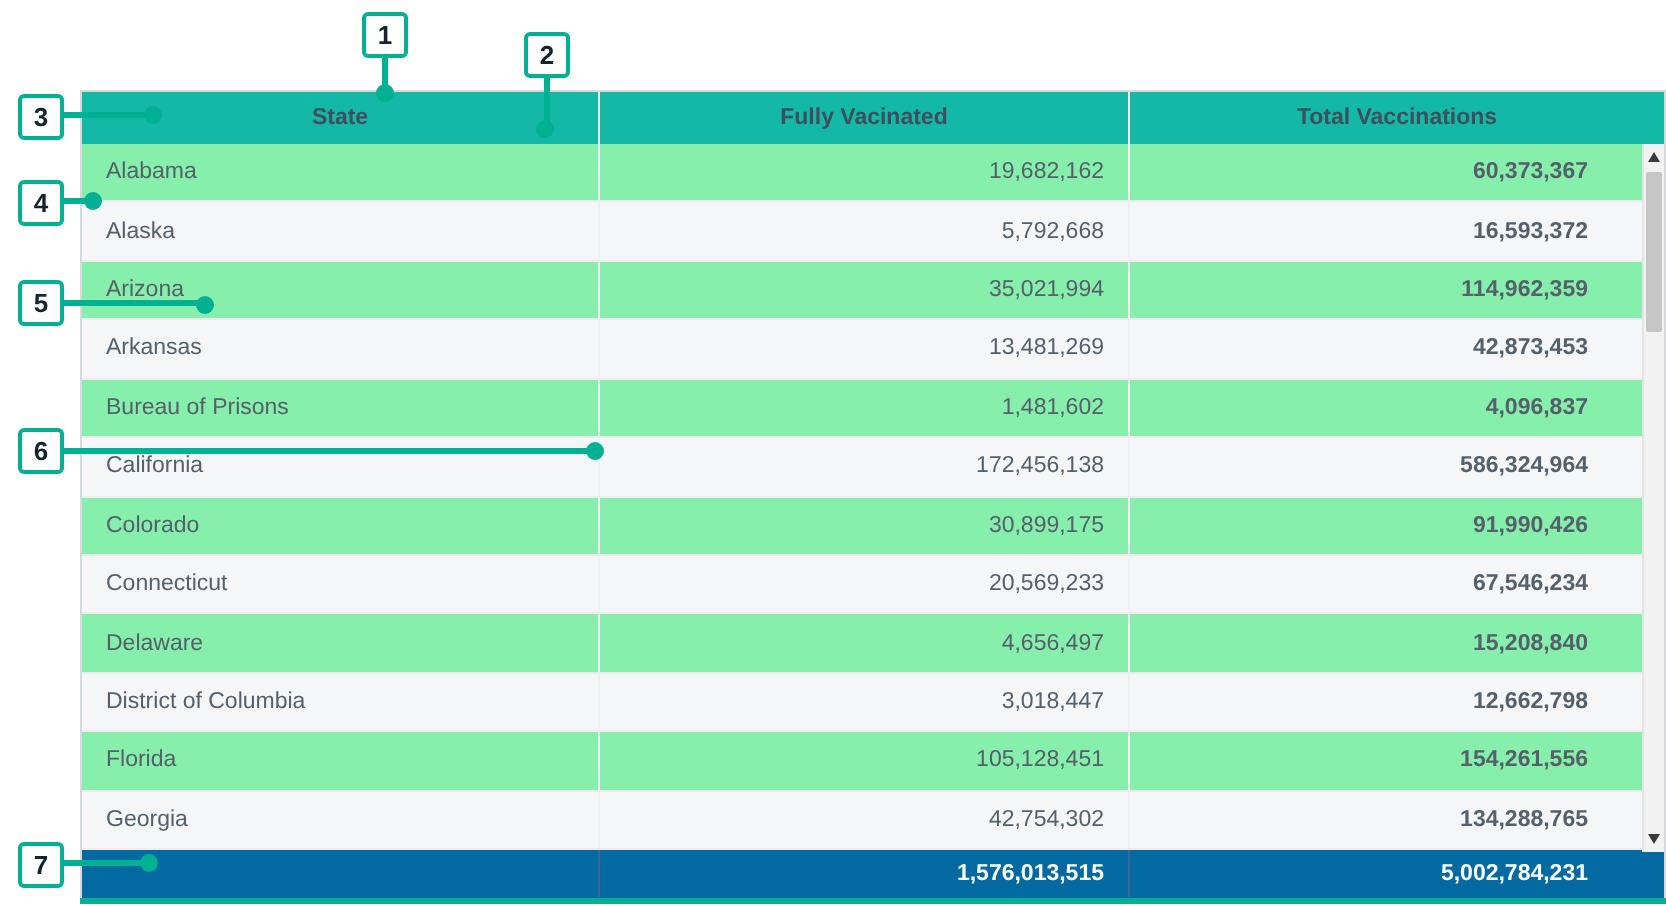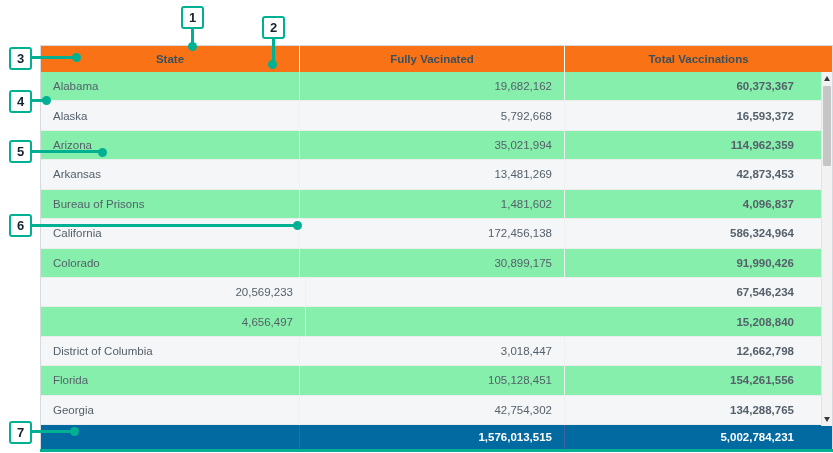--- a/index.html
+++ b/index.html
@@ -7,21 +7,21 @@
     width:833px;height:453px;position:relative;overflow:hidden;
     background:#ffffff;font-family:"Liberation Sans",sans-serif;
   }
 
   
   .table-wrap{
     position:absolute;left:40px;top:45px;width:793px;height:404px;
     border:1px solid #d4dade;border-bottom:none;box-sizing:border-box;
     display:flex;flex-direction:column;background:#fff;
   }
-  .thead{display:flex;flex:0 0 26px;background:#f97316;}
+  .thead{display:flex;flex:0 0 26px;background:#14b8a6;}
   .hcell{
     display:flex;align-items:center;justify-content:center;
     font-size:11.5px;font-weight:bold;color:#3d4f5c;
     border-right:1px solid #ffffff;box-sizing:border-box;
   }
   .hcell:last-child{border-right:none;}
   .col-state{width:259px;flex:0 0 259px;}
   .col-fully{width:265px;flex:0 0 265px;}
   .col-total{flex:1;}
   .tbody{flex:1;display:flex;flex-direction:column;}
@@ -101,24 +101,26 @@
       <div class="cell state col-state">California</div>
       <div class="cell num col-fully">172,456,138</div>
       <div class="cell num last col-total">586,324,964</div>
     </div>
     <div class="trow">
       <div class="cell state col-state">Colorado</div>
       <div class="cell num col-fully">30,899,175</div>
       <div class="cell num last col-total">91,990,426</div>
     </div>
     <div class="trow">
+      <div class="cell state col-state">Connecticut</div>
       <div class="cell num col-fully">20,569,233</div>
       <div class="cell num last col-total">67,546,234</div>
     </div>
     <div class="trow">
+      <div class="cell state col-state">Delaware</div>
       <div class="cell num col-fully">4,656,497</div>
       <div class="cell num last col-total">15,208,840</div>
     </div>
     <div class="trow">
       <div class="cell state col-state">District of Columbia</div>
       <div class="cell num col-fully">3,018,447</div>
       <div class="cell num last col-total">12,662,798</div>
     </div>
     <div class="trow">
       <div class="cell state col-state">Florida</div>

